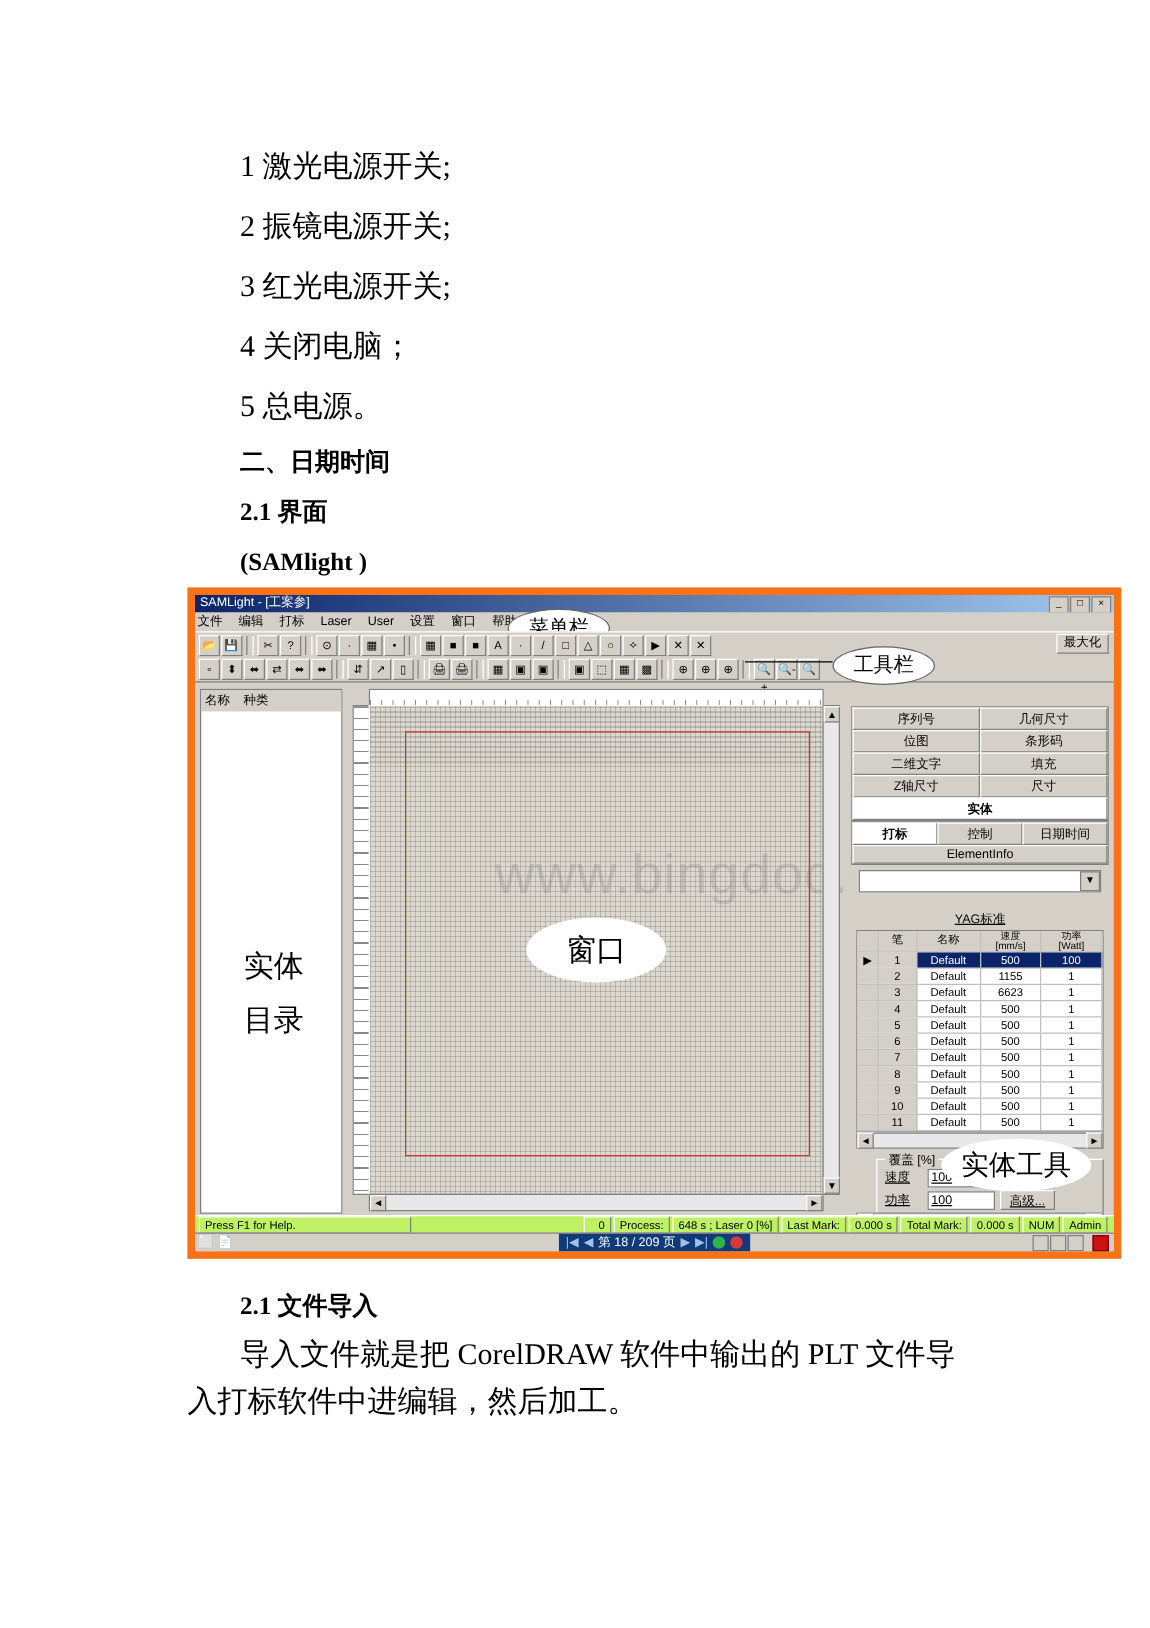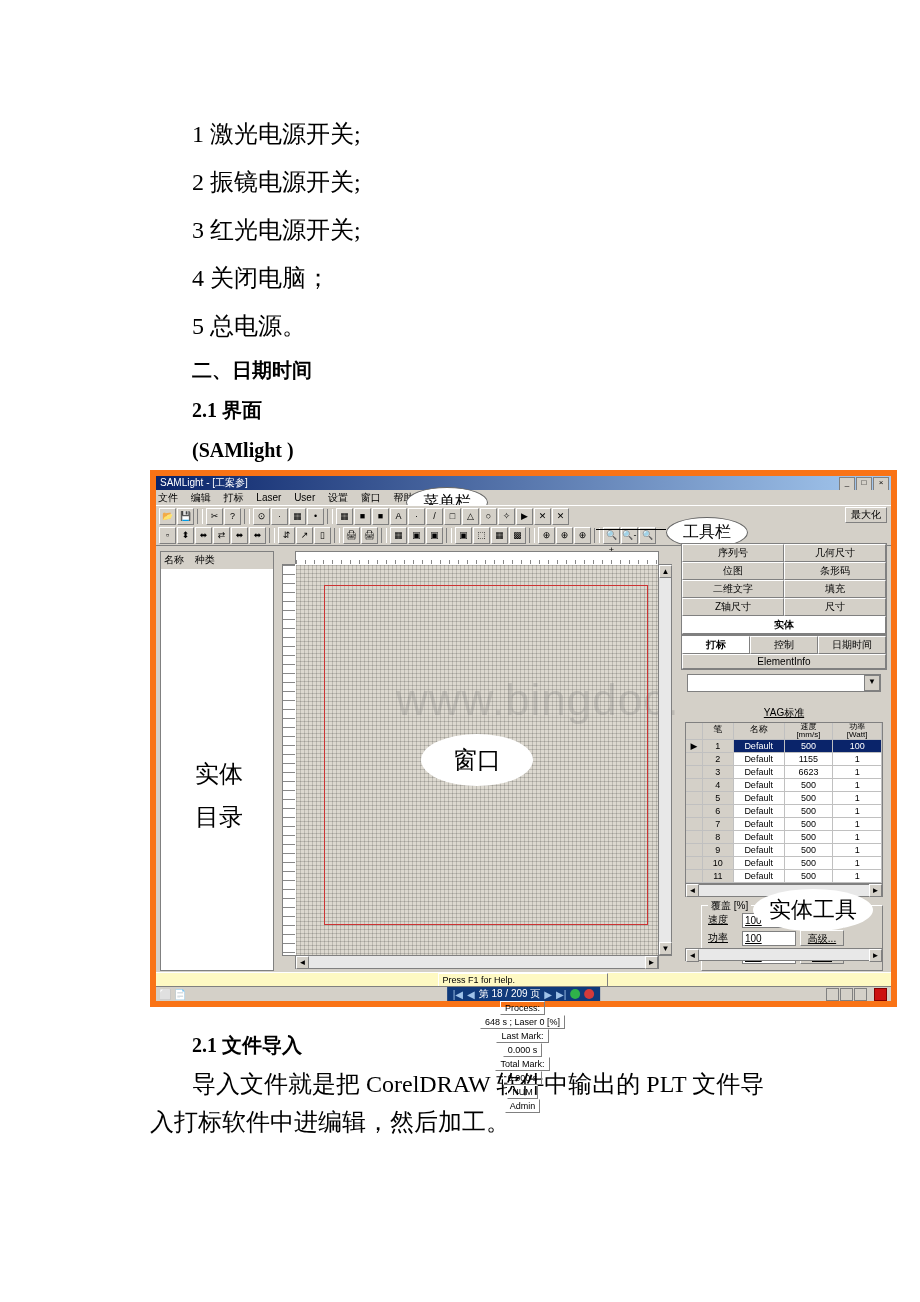--- a/index.html
+++ b/index.html
@@ -185,21 +185,21 @@
   }
   .scroll-arrow {
     width: 11px; height: 11px;
     background: #d4d0c8;
     border: 1px solid #808080;
     border-top-color:#fff; border-left-color:#fff;
     font-size:8px; line-height:11px; text-align:center;
   }
 
   .rightpanel {
-    position: absolute; right: 4px; top: 67px; width: 206px; height: 418px;
+    position: absolute; right: 4px; top: 89px; width: 206px; height: 418px;
     background: #d4d0c8;
   }
   .tabs-row {
     display: flex; flex-wrap: wrap;
     font-size: 10px;
     border: 1px solid #808080;
   }
   .tabs-row .tab{
     flex: 1 0 33%;
     border: 1px solid #808080;
@@ -298,24 +298,23 @@
     font-size: 22px;
   }
   .right-hscroll{
     position:absolute; left:4px; right:4px; bottom:0; height:11px;
     background:#e8e8e8; border:1px solid #808080;
     display:flex; justify-content:space-between;
   }
 
   .statusbar {
     position: absolute; left: 0; right: 0; bottom: 14px; height: 14px;
-    background:#fef9c3; border-top:1px solid #fff;
+    background:#bef264; border-top:1px solid #fff;
     font-size: 9px; display:flex; align-items: center;
     padding: 0 3px;
-    flex-direction: column;
   }
   .statusbar .seg{
     border: 1px solid #808080; border-top-color:#fff; border-left-color:#fff;
     padding: 0 4px; margin-right: 2px; height: 12px; line-height:12px;
     white-space: nowrap;
   }
   .statusbar .spacer{ flex:1; }
 
   .bottom-strip{
     position:absolute; left:0; right:0; bottom:0; height:14px;

